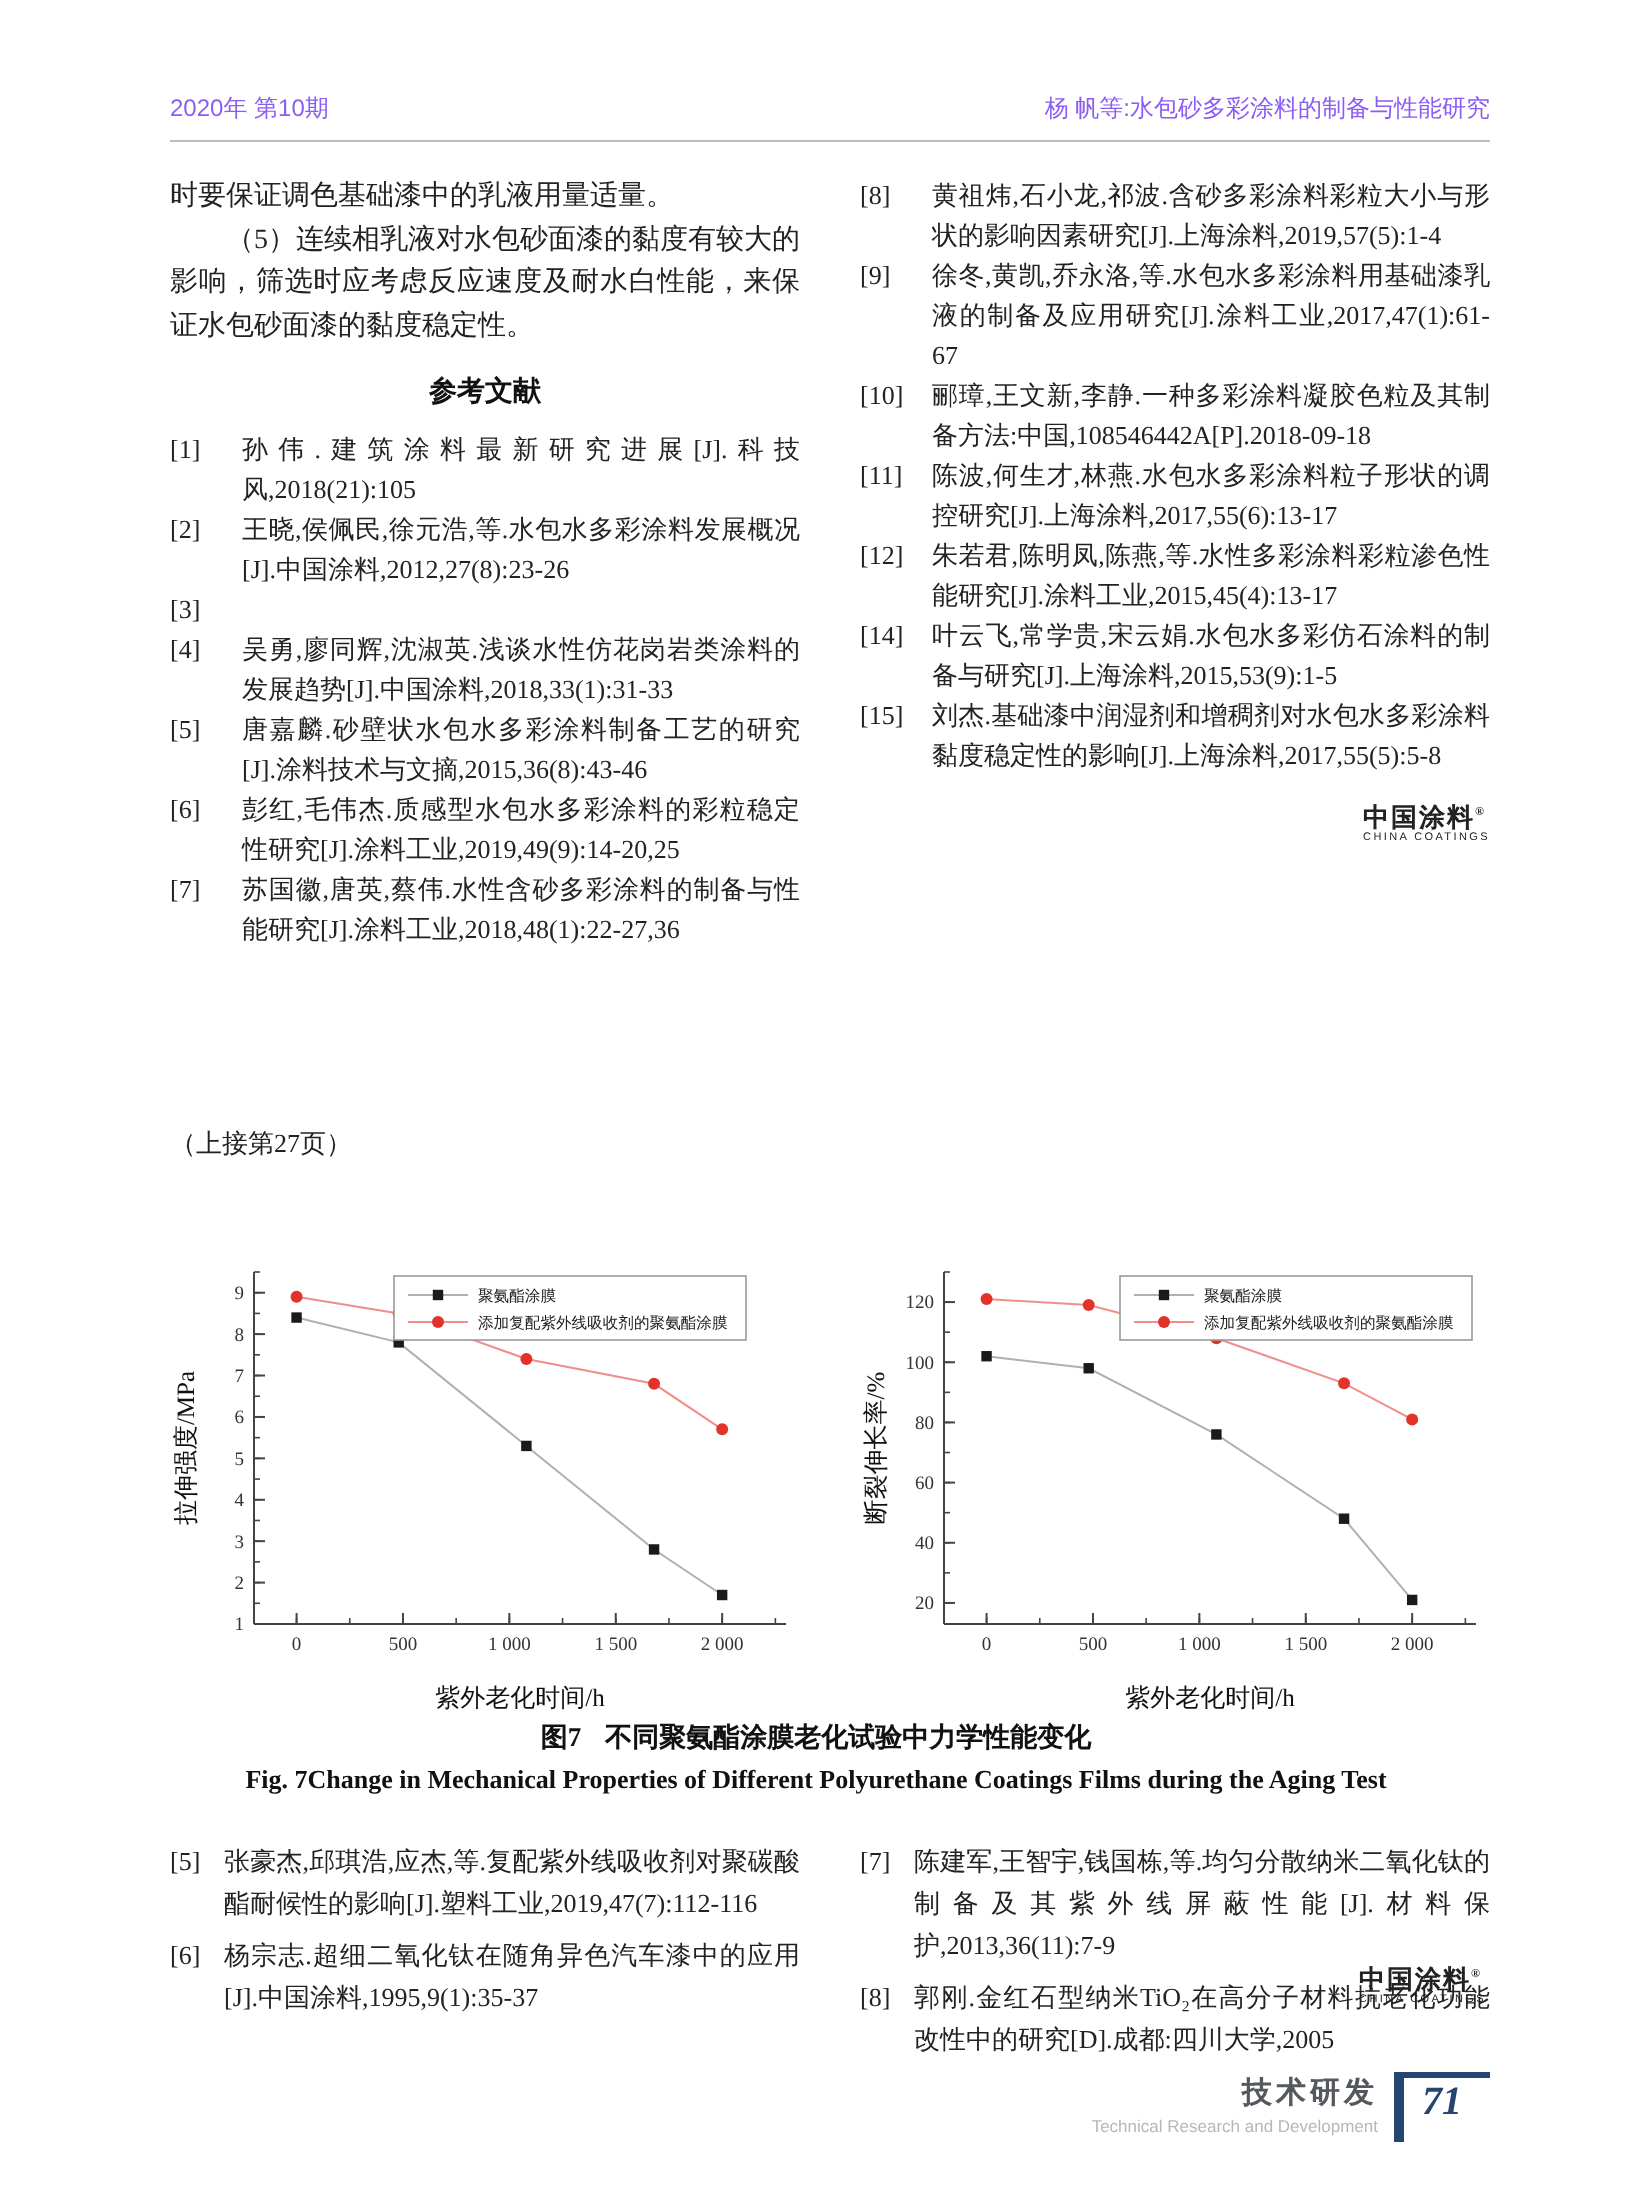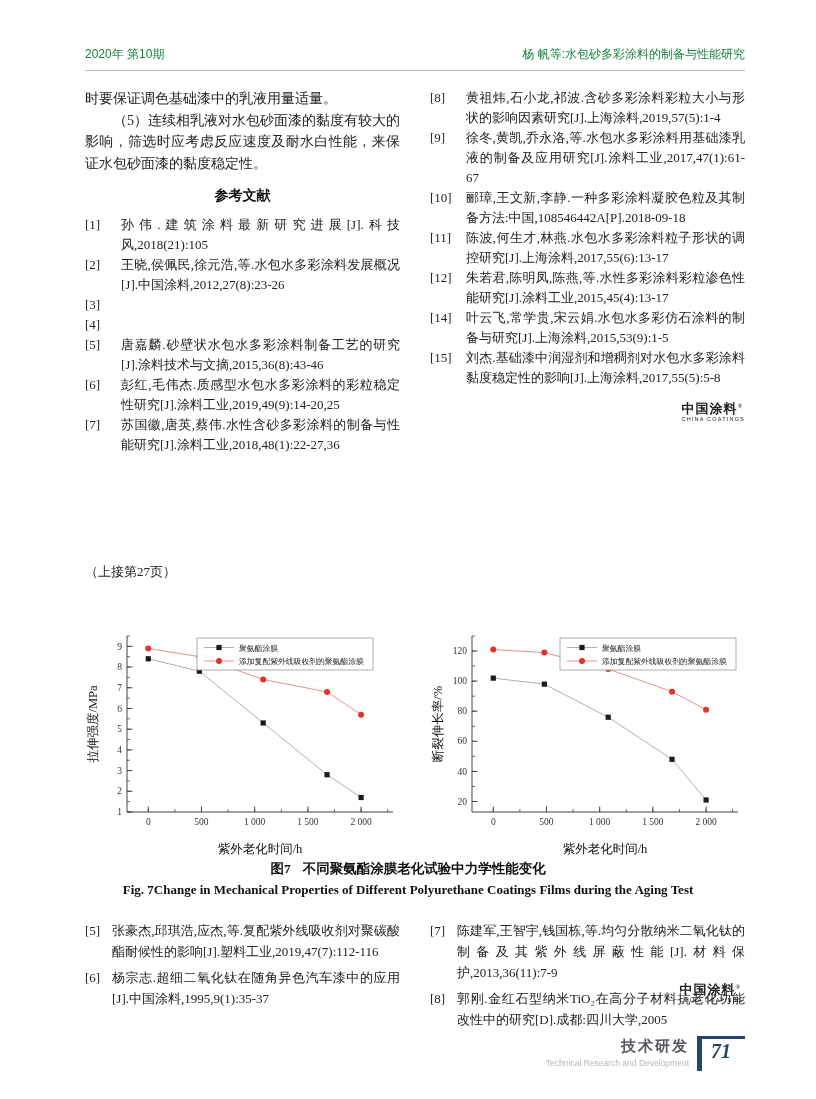--- a/index.html
+++ b/index.html
@@ -1,21 +1,21 @@
 <!DOCTYPE html>
 <html><head>
 <meta charset="utf-8">
 <style>
   html,body{margin:0;padding:0;background:#ffffff;}
   .page{position:relative;width:816px;height:1099px;background:#ffffff;overflow:hidden;
         font-family:"Liberation Serif","DejaVu Serif",serif;color:#222;}
   
   .header{position:absolute;top:46px;left:85px;right:71px;display:flex;justify-content:space-between;
           align-items:flex-end;padding-bottom:7px;border-bottom:1px solid #b8bdc1;
-          font-family:"Liberation Sans","DejaVu Sans",sans-serif;font-size:12px;color:#15803d;}
+          font-family:"Liberation Sans","DejaVu Sans",sans-serif;font-size:12px;color:#8b5cf6;}
   
   .columns{position:absolute;left:85px;width:660px;display:flex;gap:30px;}
   .top-section{top:88px;}
   .col{width:315px;}
   .body-para{margin:0;font-size:14px;line-height:21.5px;text-align:justify;}
   .indent{text-indent:2em;}
   .ref-heading{margin:13px 0 10px 0;text-align:center;font-size:14px;font-weight:bold;color:#111;}
   .ref-item{display:flex;font-size:13px;line-height:20px;text-align:justify;}
   .ref-no{flex:0 0 36px;}
   .ref-text{flex:1;}
@@ -75,20 +75,21 @@
           </div>
           <div class="ref-item">
             <span class="ref-no">[2]</span>
             <span class="ref-text">王晓,侯佩民,徐元浩,等.水包水多彩涂料发展概况[J].中国涂料,2012,27(8):23-26</span>
           </div>
           <div class="ref-item">
             <span class="ref-no">[3]</span>
           </div>
           <div class="ref-item">
             <span class="ref-no">[4]</span>
+            <span class="ref-text">吴勇,廖同辉,沈淑英.浅谈水性仿花岗岩类涂料的发展趋势[J].中国涂料,2018,33(1):31-33</span>
           </div>
           <div class="ref-item">
             <span class="ref-no">[5]</span>
             <span class="ref-text">唐嘉麟.砂壁状水包水多彩涂料制备工艺的研究[J].涂料技术与文摘,2015,36(8):43-46</span>
           </div>
           <div class="ref-item">
             <span class="ref-no">[6]</span>
             <span class="ref-text">彭红,毛伟杰.质感型水包水多彩涂料的彩粒稳定性研究[J].涂料工业,2019,49(9):14-20,25</span>
           </div>
           <div class="ref-item">

